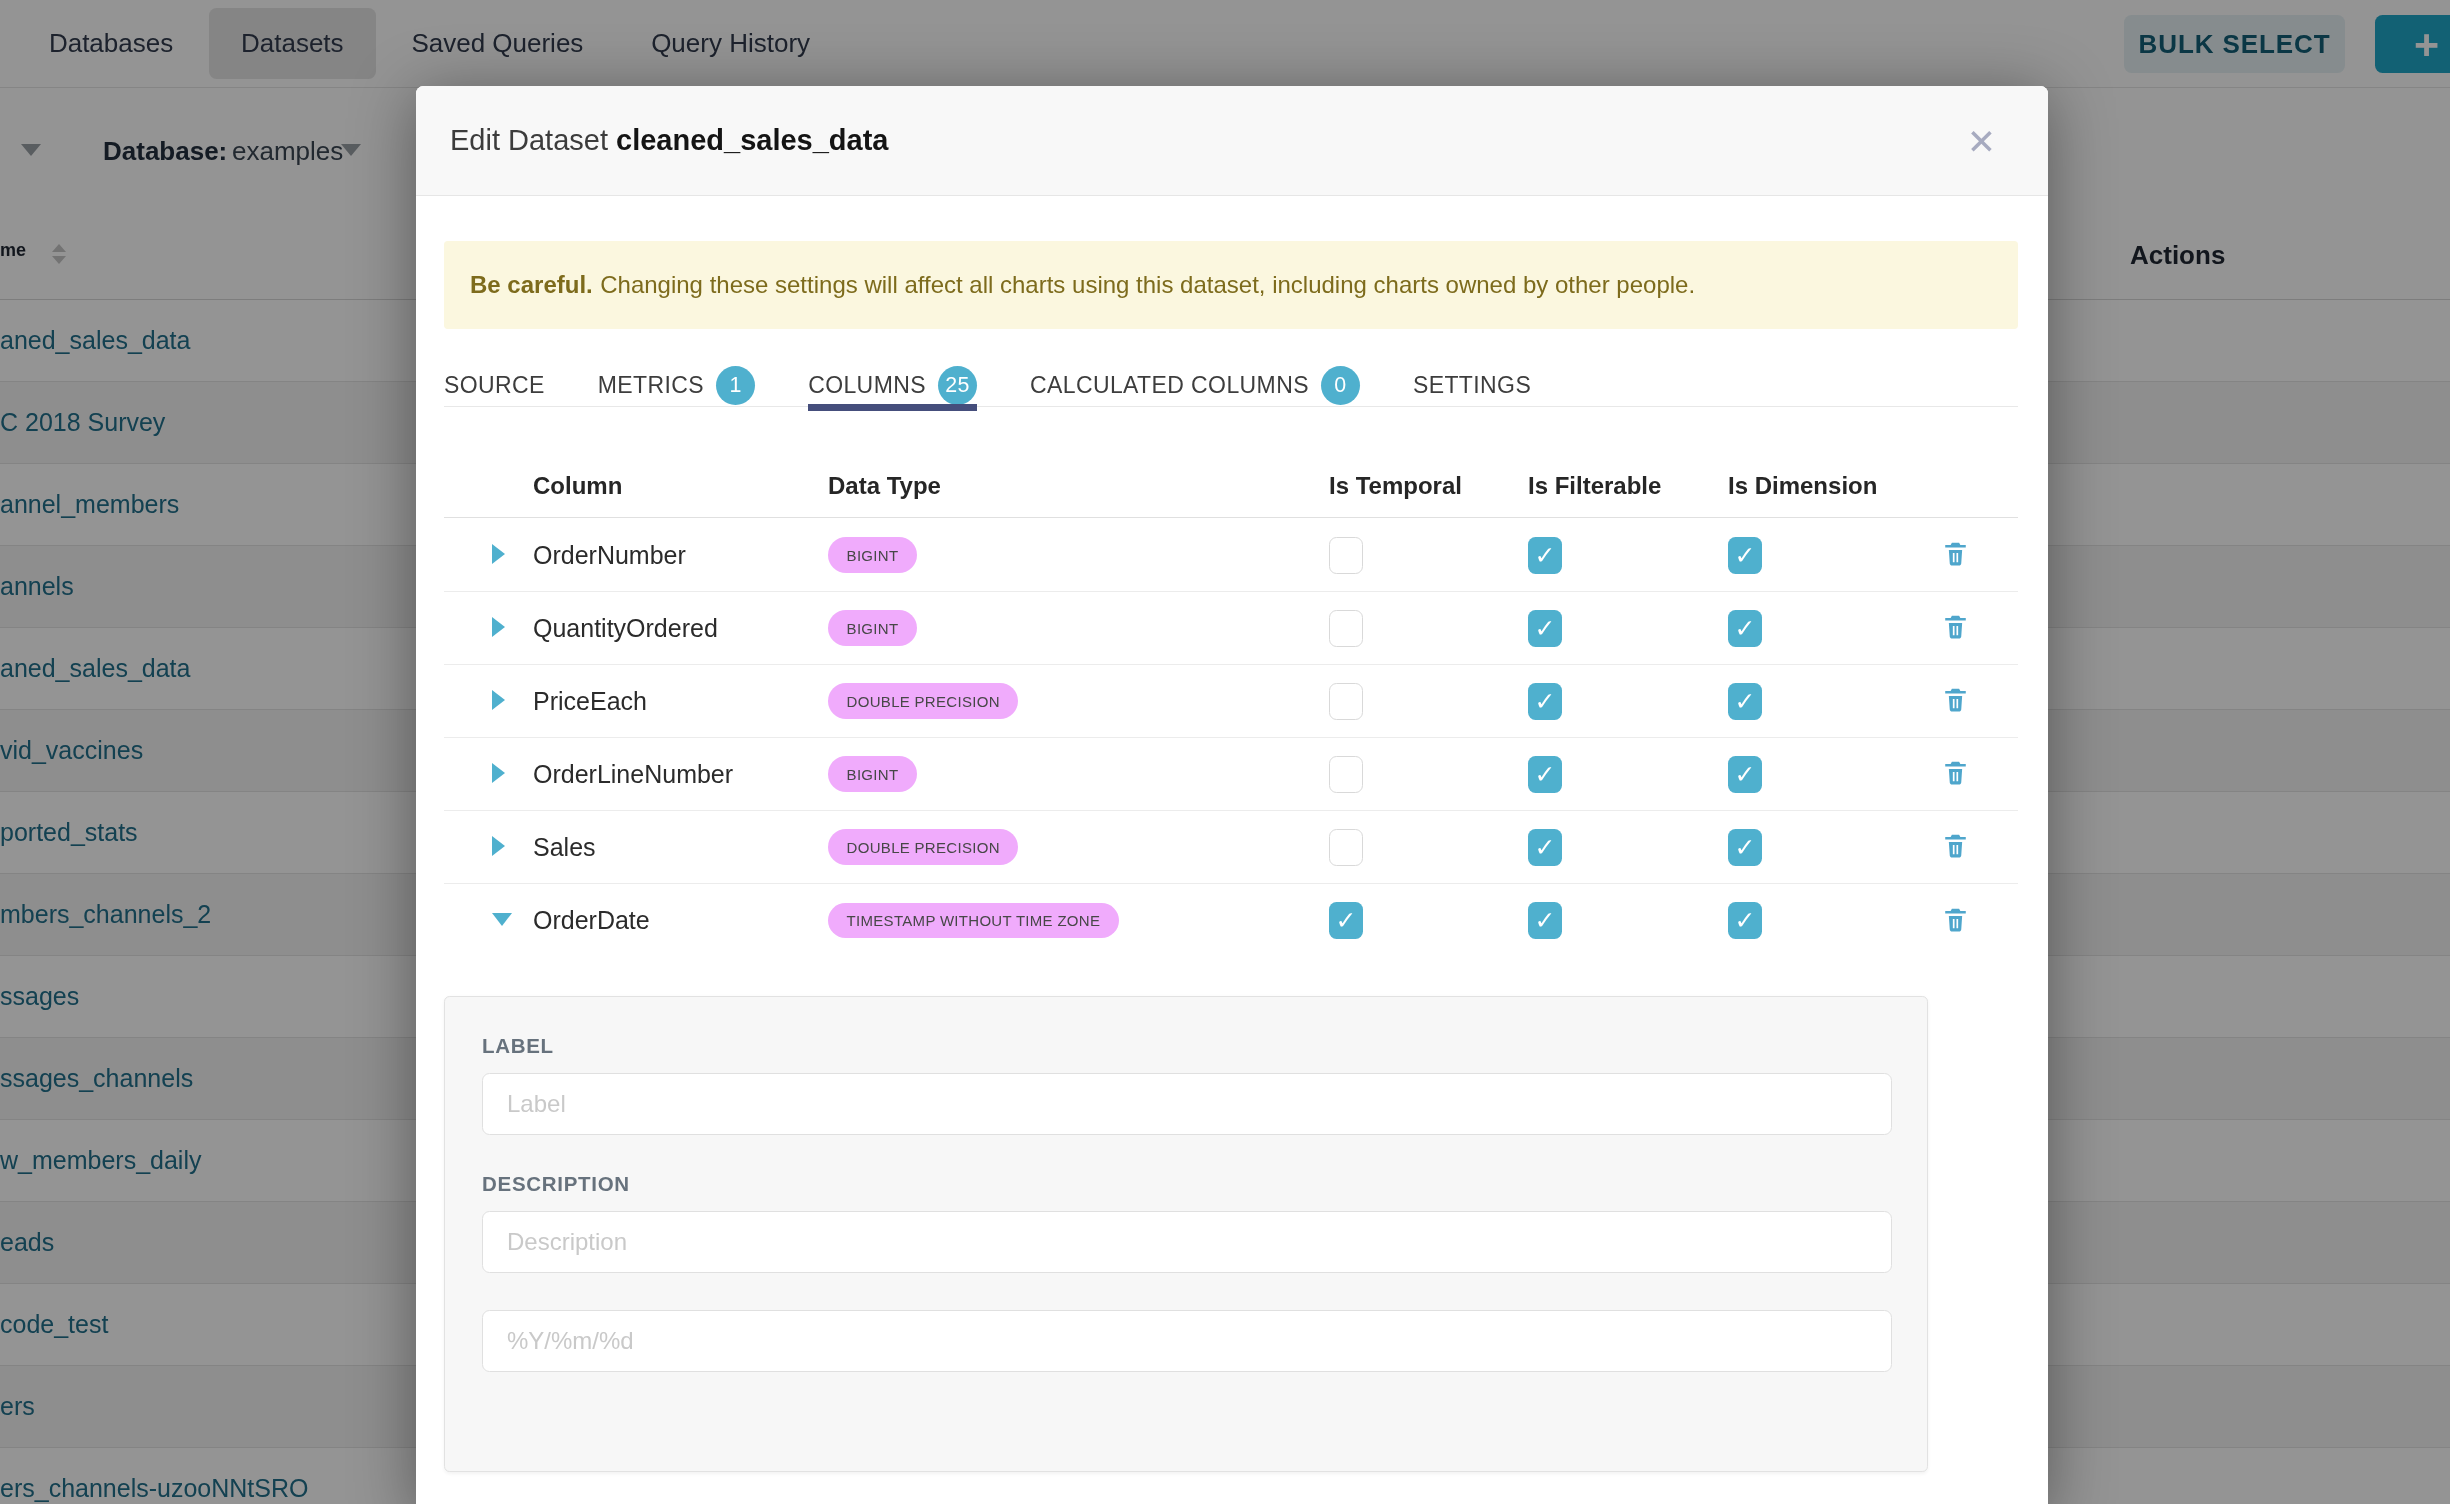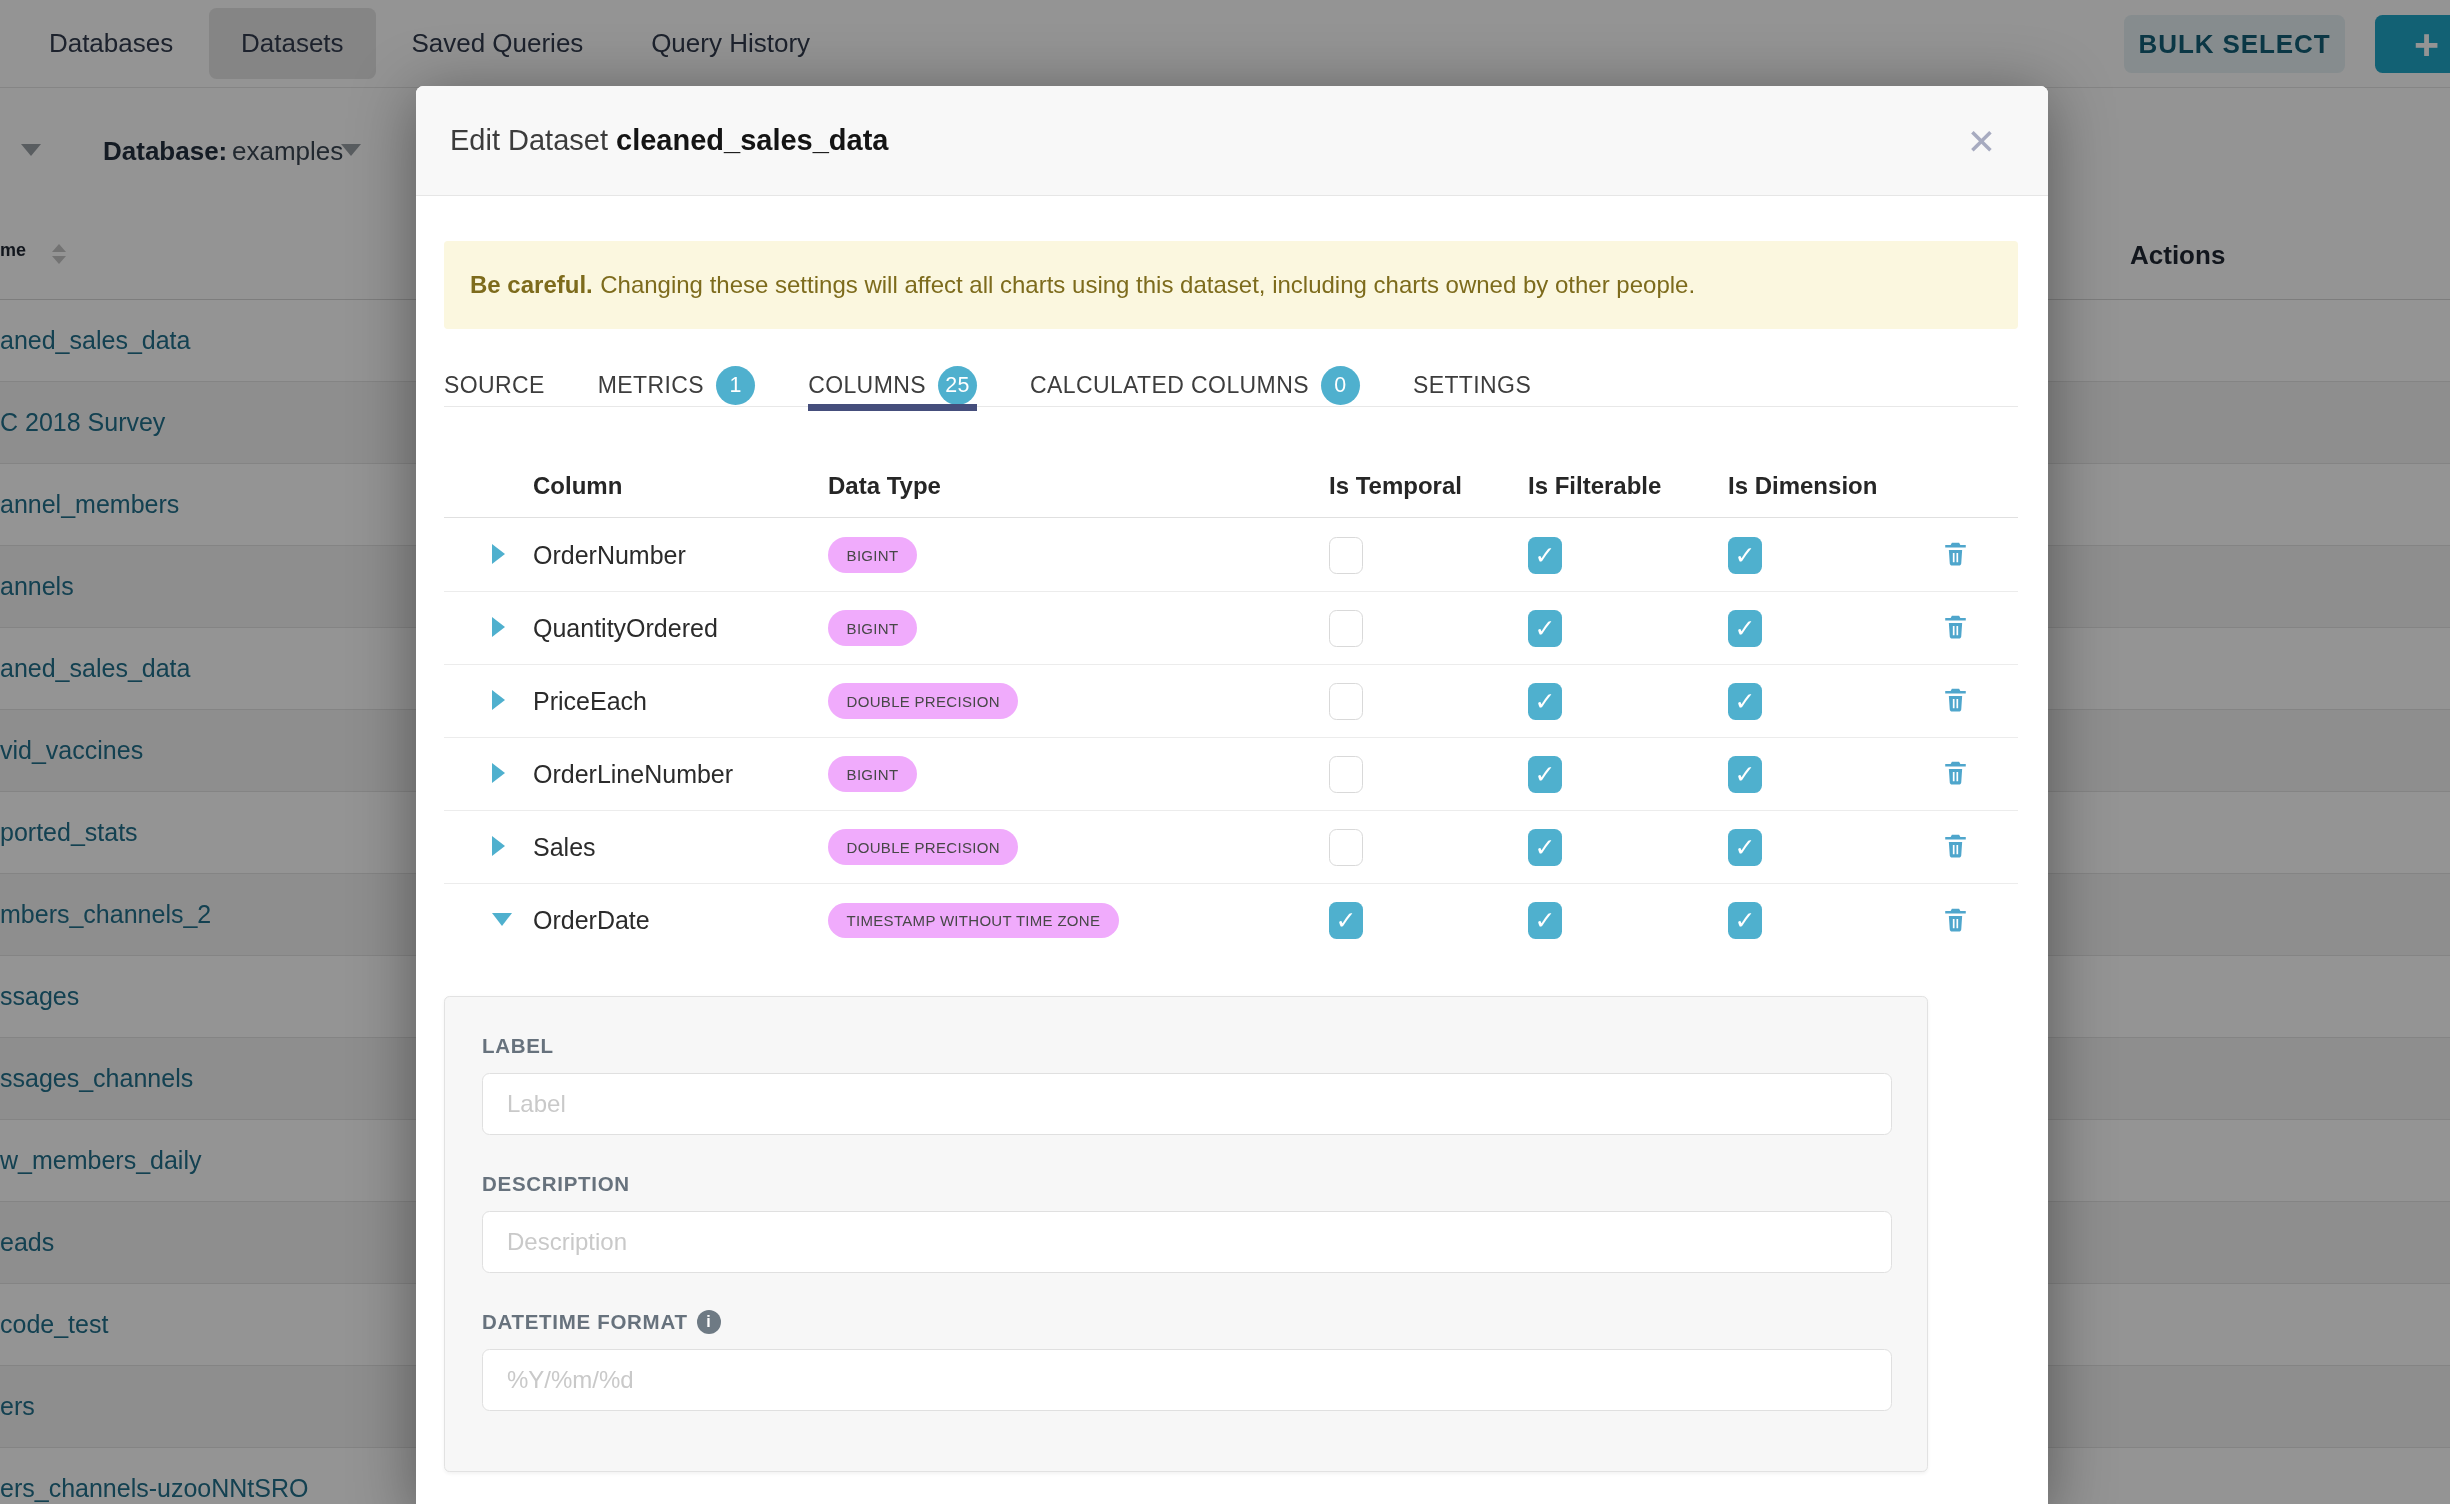--- a/index.html
+++ b/index.html
@@ -341,22 +341,18 @@
       <div class="field-label">
         <span>LABEL</span>
       </div>
       <input class="text-input" type="text" placeholder="Label" style="">
 
       <div class="field-label">
         <span>DESCRIPTION</span>
       </div>
       <input class="text-input" type="text" placeholder="Description" style="">
 
-      <div class="field-label">
-        <span>DATETIME FORMAT</span>
-        <i class="info-icon">i</i>
-      </div>
       <input class="text-input" type="text" placeholder="%Y/%m/%d" style="">
     </div>
 
   </div>
 </div>
 
 
 </body></html>

